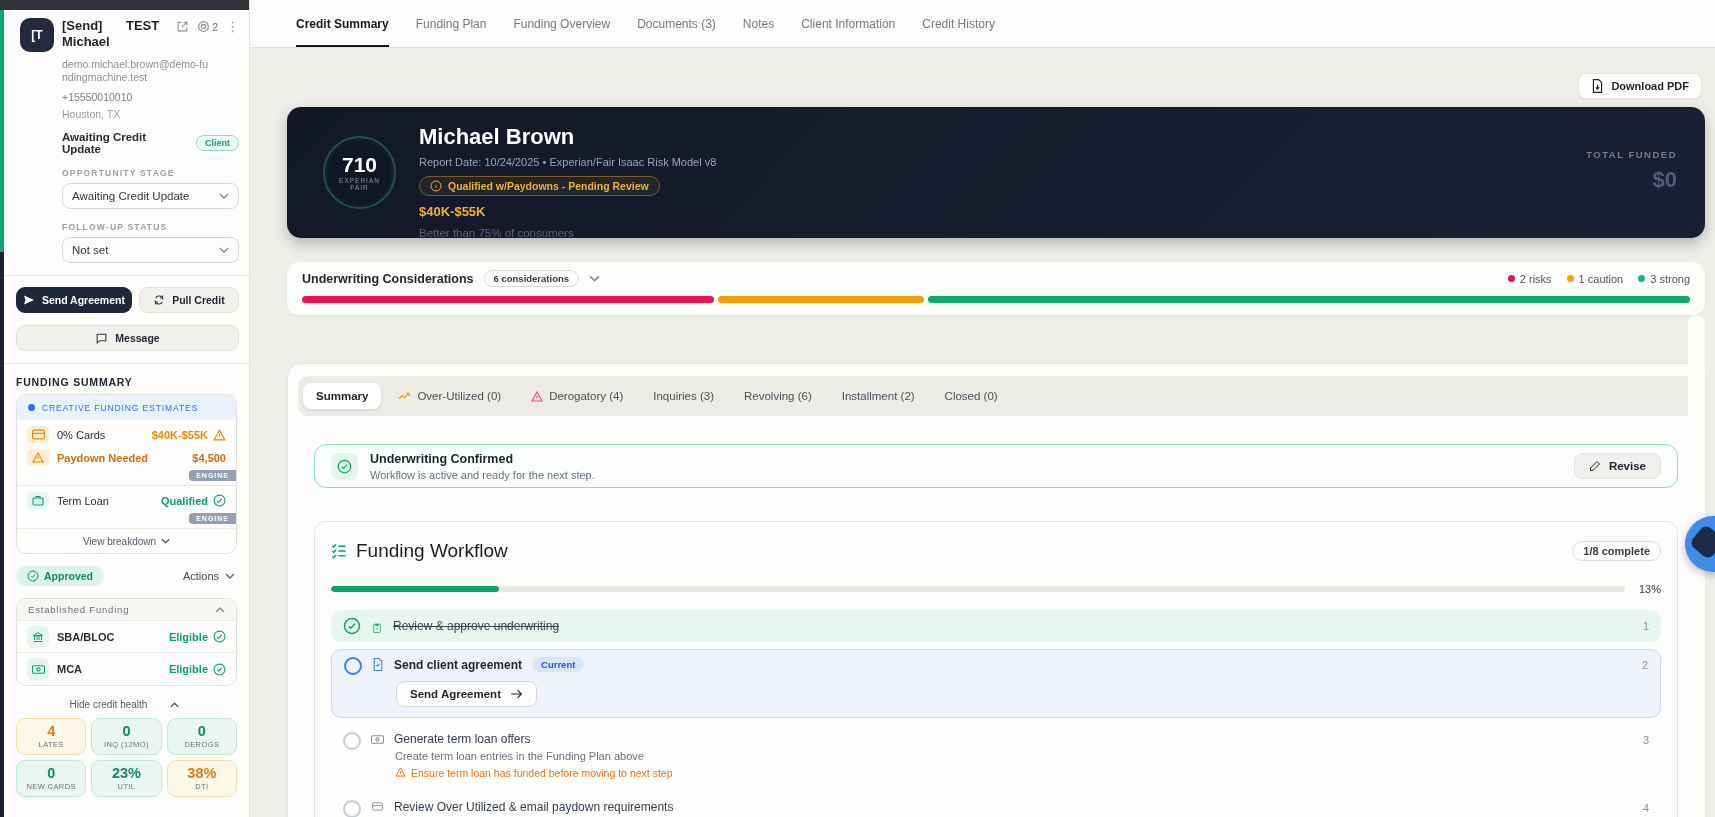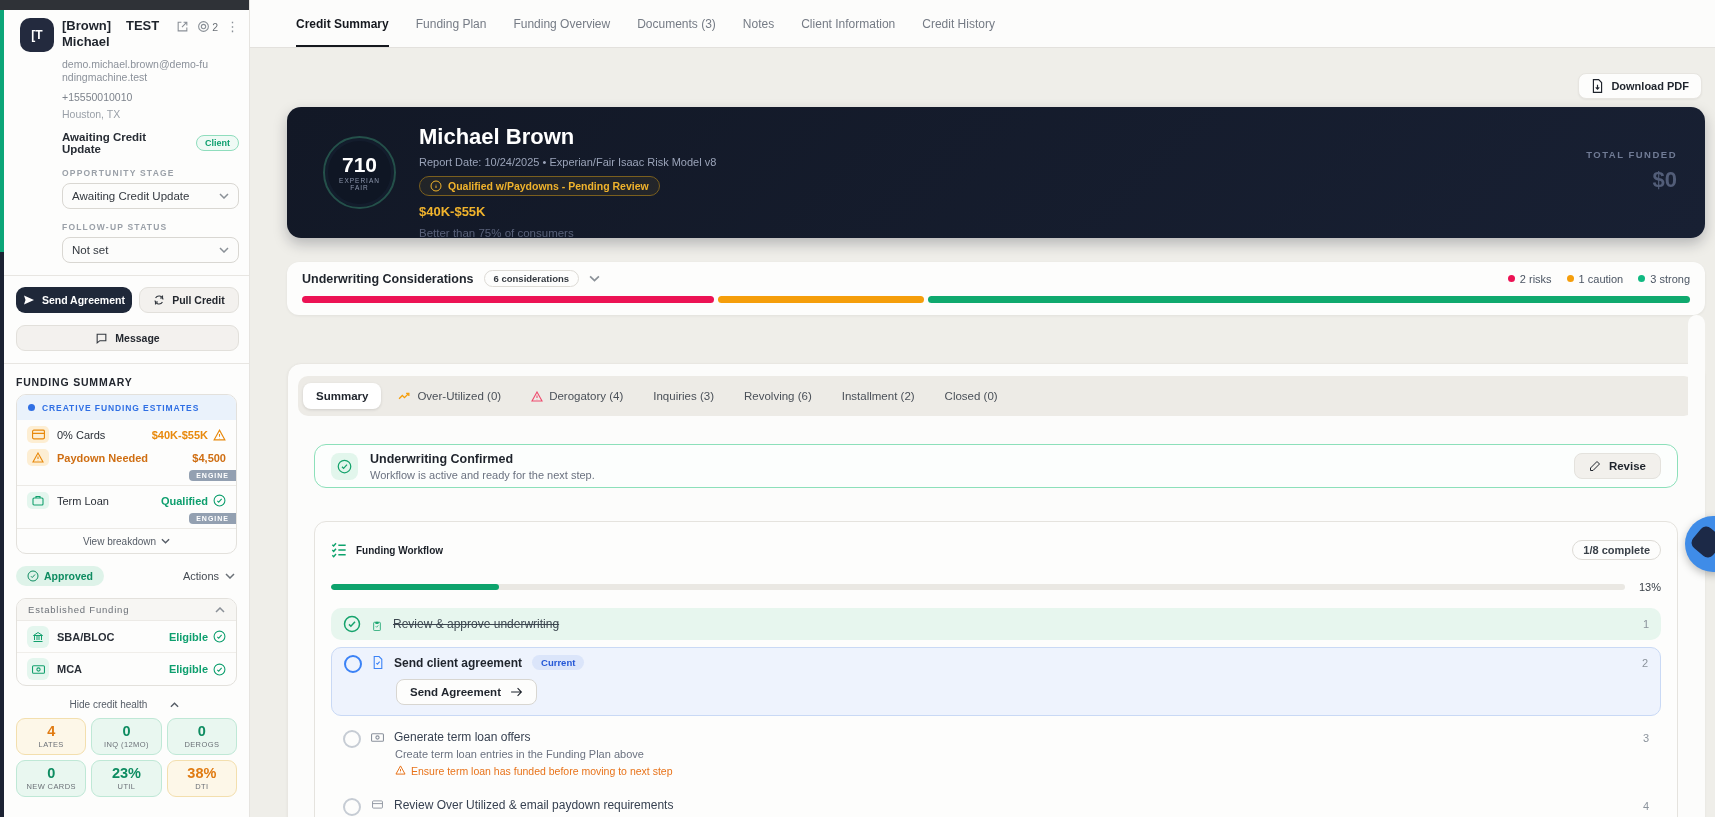--- a/index.html
+++ b/index.html
@@ -40,21 +40,21 @@
   .actions-row{display:flex;gap:7px;padding:11px 10px 0 16px}
   .btn{display:flex;align-items:center;justify-content:center;gap:7px;border-radius:9px;cursor:pointer}
   .btn-dark{background:#1f2839;color:#fff;font-size:10.5px;font-weight:bold;height:26px;flex:1.18}
   .btn-light{background:#f3f1ee;border:1px solid #e2e0db;color:#23272e;font-size:10.5px;font-weight:bold;height:26px;flex:1}
   .btn-msg{margin:12px 10px 0 16px;height:26px;background:#f3f1ee;border:1px solid #e2e0db;font-size:10.5px;font-weight:bold}
 
   .section-title{padding:12px 16px 0;font-size:10.5px;font-weight:bold;letter-spacing:.8px;color:#22262e}
   .card{margin:6px 12px 0 16px;background:#fdfdfc;border:1px solid #e3e1dc;border-radius:10px;overflow:hidden}
   .est-header{height:25px;background:#eaf2fb;display:flex;align-items:center;gap:7px;padding:0 11px}
   .bluedot{width:7px;height:7px;border-radius:50%;background:#2f6fe4}
-  .est-header span{font-size:8.5px;font-weight:bold;letter-spacing:.9px;color:#2f6fe4}
+  .est-header span{font-size:8.5px;font-weight:normal;letter-spacing:.9px;color:#2f6fe4}
   .est-row{display:flex;align-items:center;gap:8px;padding:6px 10px 2px}
   .est-ic{width:22px;height:17px;border-radius:5px;display:flex;align-items:center;justify-content:center;flex:none}
   .ic-warnbg{background:#fdeed3;color:#e8890c}
   .ic-mintbg{background:#e4f6ee;color:#11a06d}
   .est-label{font-size:11px;color:#2a2f37}
   .est-label.orange{color:#cf6e12;font-weight:bold}
   .est-val{margin-left:auto;font-size:11px;font-weight:bold;display:flex;align-items:center;gap:5px}
   .v-orange{color:#e8890c}.v-orange2{color:#cf6e12}.v-green{color:#0e9f6e}
   .engine-line{display:flex;justify-content:flex-end;margin-top:2px}
   .engine{background:#93a0b1;color:#fff;font-size:7px;font-weight:bold;letter-spacing:1px;
@@ -141,21 +141,21 @@
              border:1px solid #8ce0ba;border-radius:12px;display:flex;align-items:center;gap:12px;padding:0 16px}
   .conf-ic{width:27px;height:27px;border-radius:8px;background:#e2f6ec;display:flex;align-items:center;justify-content:center;flex:none}
   .conf-title{font-size:12.5px;font-weight:bold;color:#1f242c}
   .conf-sub{margin-top:3px;font-size:11px;color:#6b7280}
   .btn-revise{margin-left:auto;display:flex;align-items:center;gap:8px;background:#f2f0ec;border:1px solid #e4e2dd;
               border-radius:8px;padding:6px 14px;font-size:11.5px;font-weight:bold;color:#1f242c;cursor:pointer}
 
   .workflow{position:absolute;top:157px;left:26px;right:26px;height:420px;background:#fdfdfc;
             border:1px solid #e5e3de;border-radius:12px;padding:18px 16px}
   .wf-head{display:flex;align-items:center;gap:9px}
-  .wf-title{font-size:10px;font-weight:bold;color:#1a1f27}
+  .wf-title{font-size:19px;font-weight:normal;color:#1a1f27}
   .wf-badge{margin-left:auto;border:1px solid #dddbd6;border-radius:999px;padding:3px 10px;
             font-size:11px;font-weight:bold;color:#3a4149;background:#fdfdfc}
   .wf-sub{margin-top:5px;font-size:11.5px;color:#6b7280}
   .wf-progress{margin-top:21px;display:flex;align-items:center;gap:10px}
   .wf-track{flex:1;height:6px;background:#eae8e3;border-radius:3px;overflow:hidden}
   .wf-fill{width:13%;height:100%;background:#0da36c;border-radius:3px}
   .wf-pct{font-size:11px;color:#3a4149;width:26px;text-align:right}
   .steps{margin-top:15px;display:flex;flex-direction:column;gap:7px}
   .step{border-radius:10px;padding:7px 12px;display:flex;gap:10px}
   .step .num{margin-left:auto;font-size:11px;color:#8b939c;padding-top:2px}
@@ -187,21 +187,21 @@
 <div class="app">
 
   <div class="sidebar">
     <div class="side-topbar"></div>
 
     <div class="profile">
       <div class="avatar">[T</div>
       <div class="p-right">
         <div class="name-row">
           <div class="name-main">
-            <div>[Brown]</div>
+            <div>[Send]</div>
             <div>Michael</div>
           </div>
           <div class="name-tag">TEST</div>
           <div class="name-icons">
             <span>
               <svg width="13" height="13" viewBox="0 0 24 24" fill="none" stroke="#8a9097" stroke-width="2">
                   <path d="M14 4h6v6M20 4l-9 9"></path>
                   <path d="M20 14v6H4V4h6"></path>
                 </svg>
             </span>

